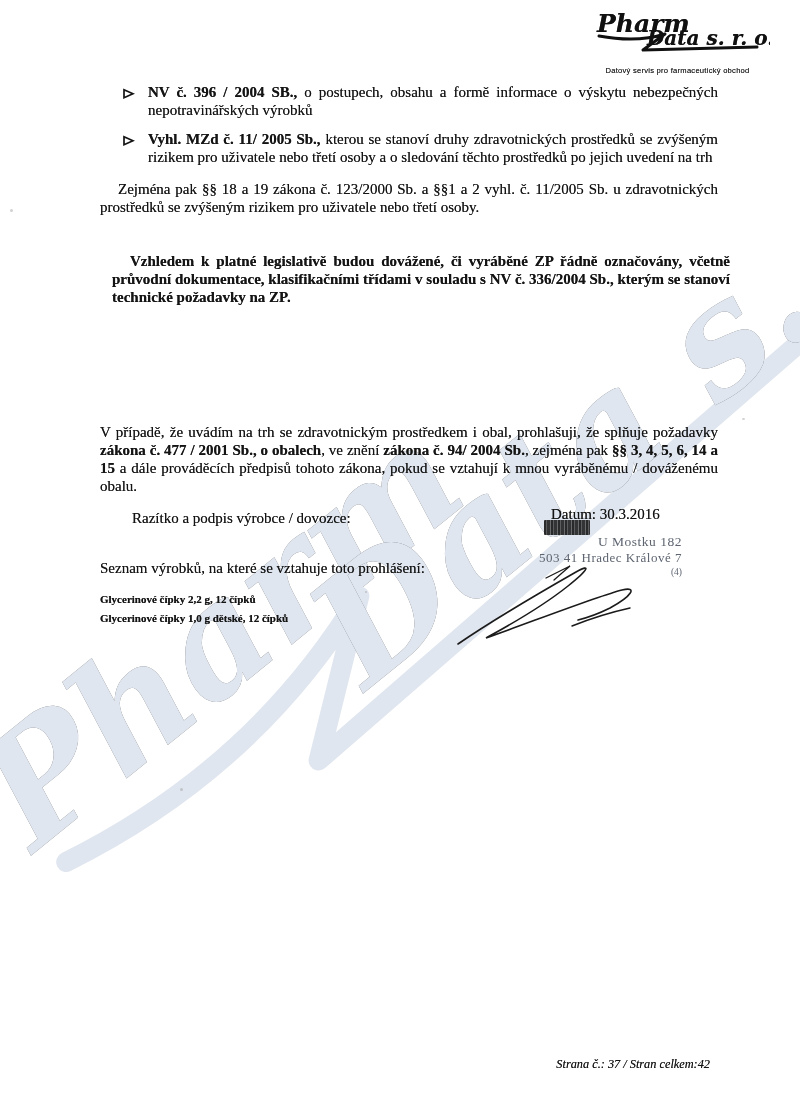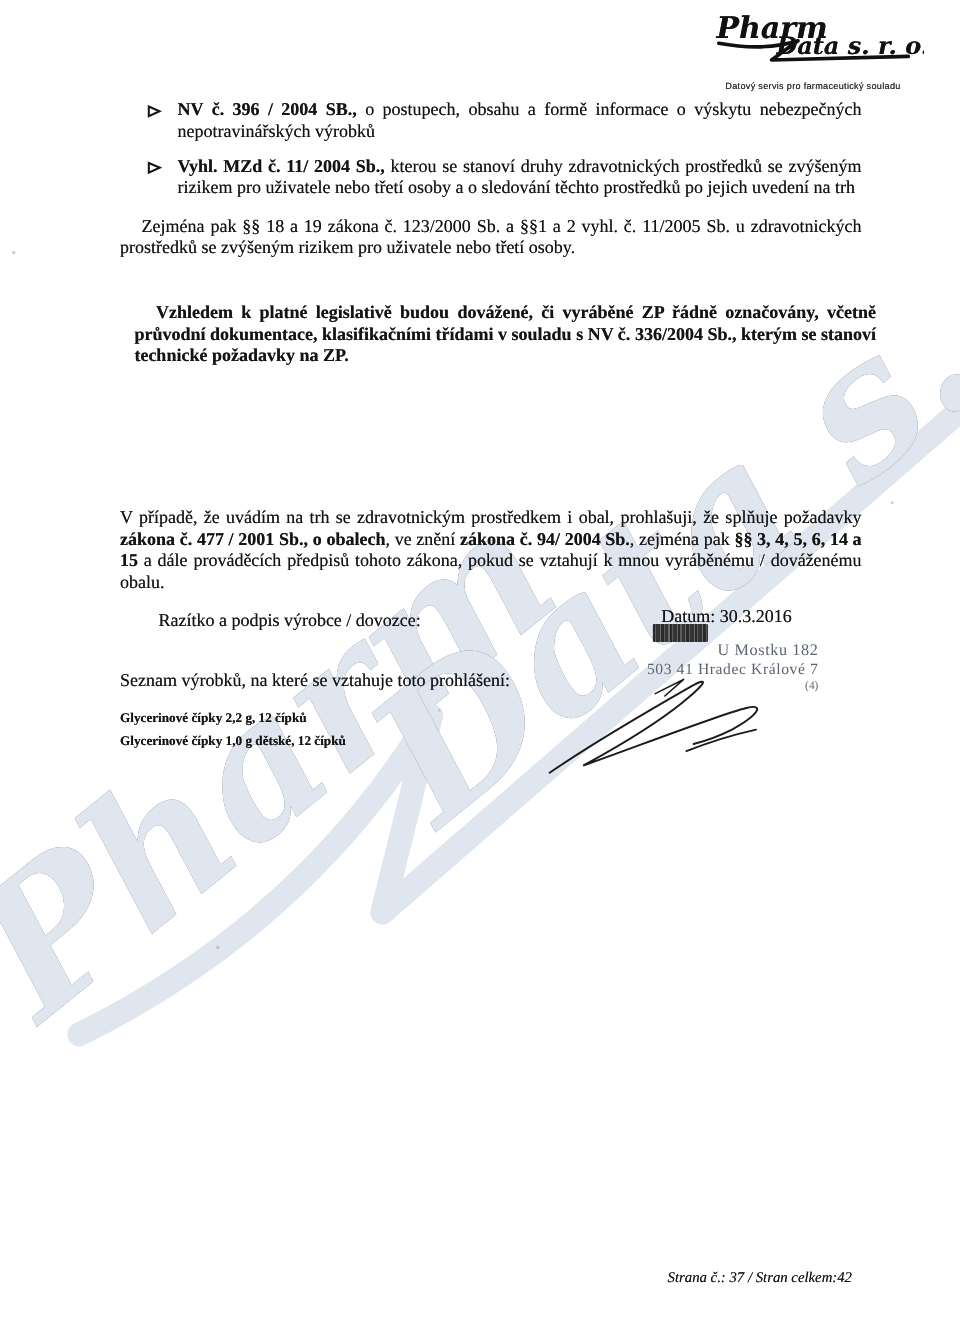--- a/index.html
+++ b/index.html
@@ -79,39 +79,39 @@
   <div class="speck" style="left:180px;top:788px;width:3px;height:3px;"></div>
   <div class="speck" style="left:365px;top:591px;width:2px;height:2px;"></div>
   <div class="speck" style="left:742px;top:418px;width:3px;height:2px;"></div>
 
   <div class="abs logo-wrap">
     <svg class="logo-svg" width="185" height="52" viewBox="0 0 185 52">
       <text x="12" y="22" font-size="25" fill="#111">Pharm</text>
       <path d="M14 26 Q 52 33 80 24 L 58 40 L 172 37" fill="none" stroke="#111" stroke-width="3" stroke-linecap="round" stroke-linejoin="round"></path>
       <text x="62" y="35" font-size="20" fill="#111">Data s. r. o.</text>
     </svg>
-    <div class="tagline">Datový servis pro farmaceutický souladu</div>
+    <div class="tagline">Datový servis pro farmaceutický obchod</div>
   </div>
 
   <div class="abs bullet bodytext" style="top:84px;">
     <span class="marker">
       <svg width="13" height="12" viewBox="0 0 13 12">
           <path d="M2 1.8 L11 5.7 L2 9.8 Z" fill="none" stroke="#141414" stroke-width="1.7"></path>
         </svg>
     </span>
     <div class="btext just"><span class="b">NV č. 396 / 2004 SB.,</span><span> o postupech, obsahu a formě informace o výskytu nebezpečných nepotravinářských výrobků</span></div>
   </div>
 
   <div class="abs bullet bodytext" style="top:131px;">
     <span class="marker">
       <svg width="13" height="12" viewBox="0 0 13 12">
           <path d="M2 1.8 L11 5.7 L2 9.8 Z" fill="none" stroke="#141414" stroke-width="1.7"></path>
         </svg>
     </span>
-    <div class="btext just"><span class="b">Vyhl. MZd č. 11/ 2004 Sb.,</span><span> kterou se stanoví druhy zdravotnických prostředků se zvýšeným rizikem pro uživatele nebo třetí osoby a o sledování těchto prostředků po jejich uvedení na trh</span></div>
+    <div class="btext just"><span class="b">Vyhl. MZd č. 11/ 2005 Sb.,</span><span> kterou se stanoví druhy zdravotnických prostředků se zvýšeným rizikem pro uživatele nebo třetí osoby a o sledování těchto prostředků po jejich uvedení na trh</span></div>
   </div>
 
   <div class="abs bodytext just indent" style="left:100px;top:181px;width:618px;">Zejména pak §§ 18 a 19 zákona č. 123/2000 Sb. a §§1 a 2 vyhl. č. 11/2005 Sb. u zdravotnických prostředků se zvýšeným rizikem pro uživatele nebo třetí osoby.</div>
 
   <div class="abs bodytext just indent b" style="left:112px;top:252px;width:618px;line-height:18.2px;">Vzhledem k platné legislativě budou dovážené, či vyráběné ZP řádně označovány, včetně průvodní dokumentace, klasifikačními třídami v souladu s NV č. 336/2004 Sb., kterým se stanoví technické požadavky na ZP.</div>
 
   <div class="abs bodytext just" style="left:100px;top:423px;width:618px;line-height:18px;">
     <span>V případě, že uvádím na trh se zdravotnickým prostředkem i obal, prohlašuji, že splňuje požadavky </span><span class="b">zákona č. 477 / 2001 Sb., o obalech</span><span>, ve znění </span><span class="b">zákona č. 94/ 2004 Sb.</span><span>, zejména pak </span><span class="b">§§ 3, 4, 5, 6, 14 a 15</span><span> a dále prováděcích předpisů tohoto zákona, pokud se vztahují k mnou vyráběnému / dováženému obalu.</span>
   </div>
 

